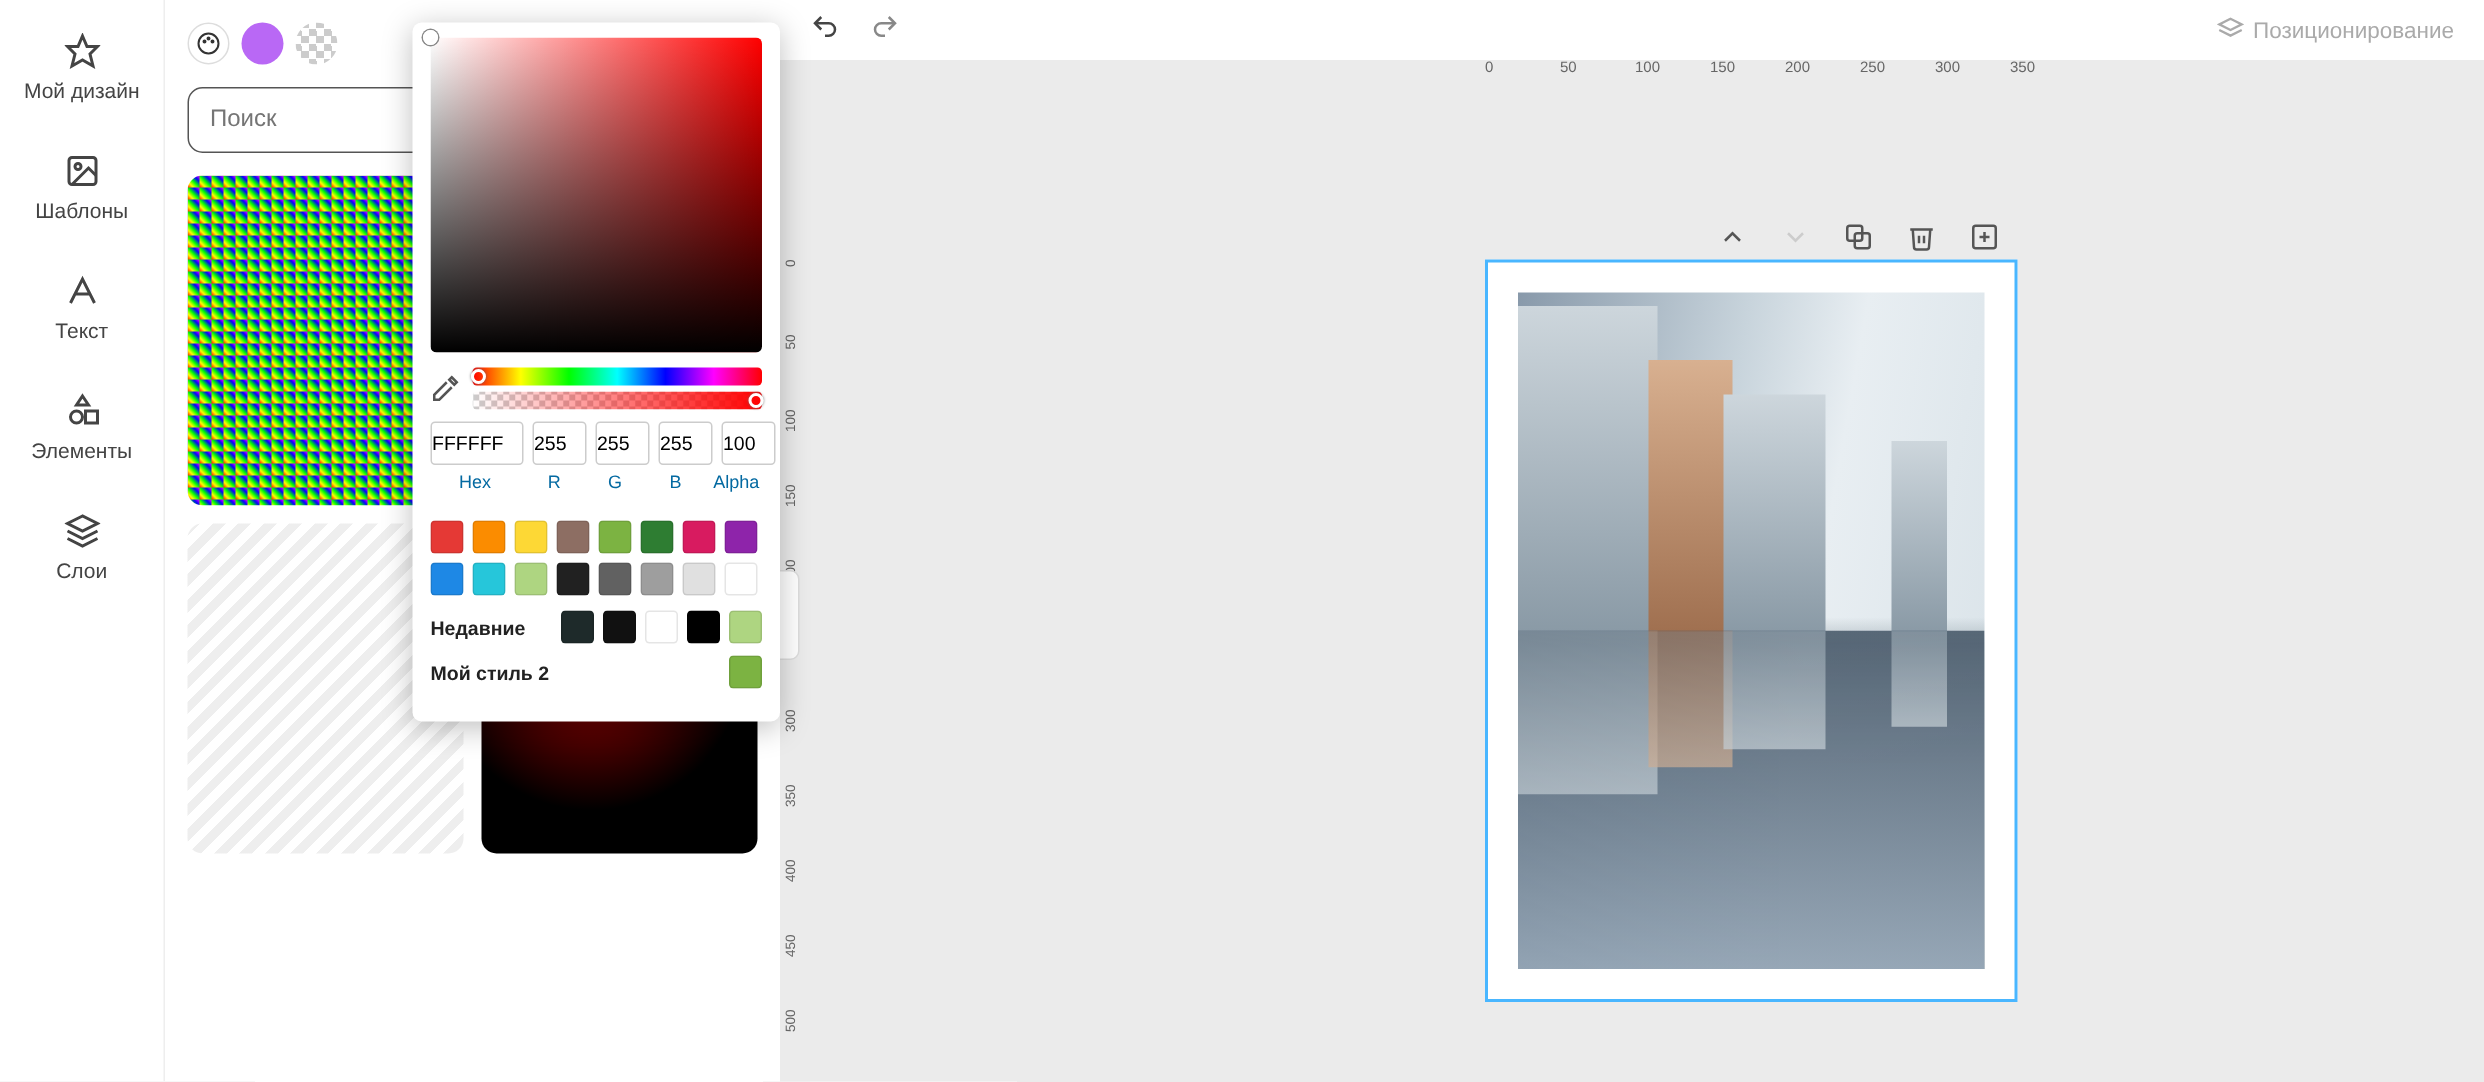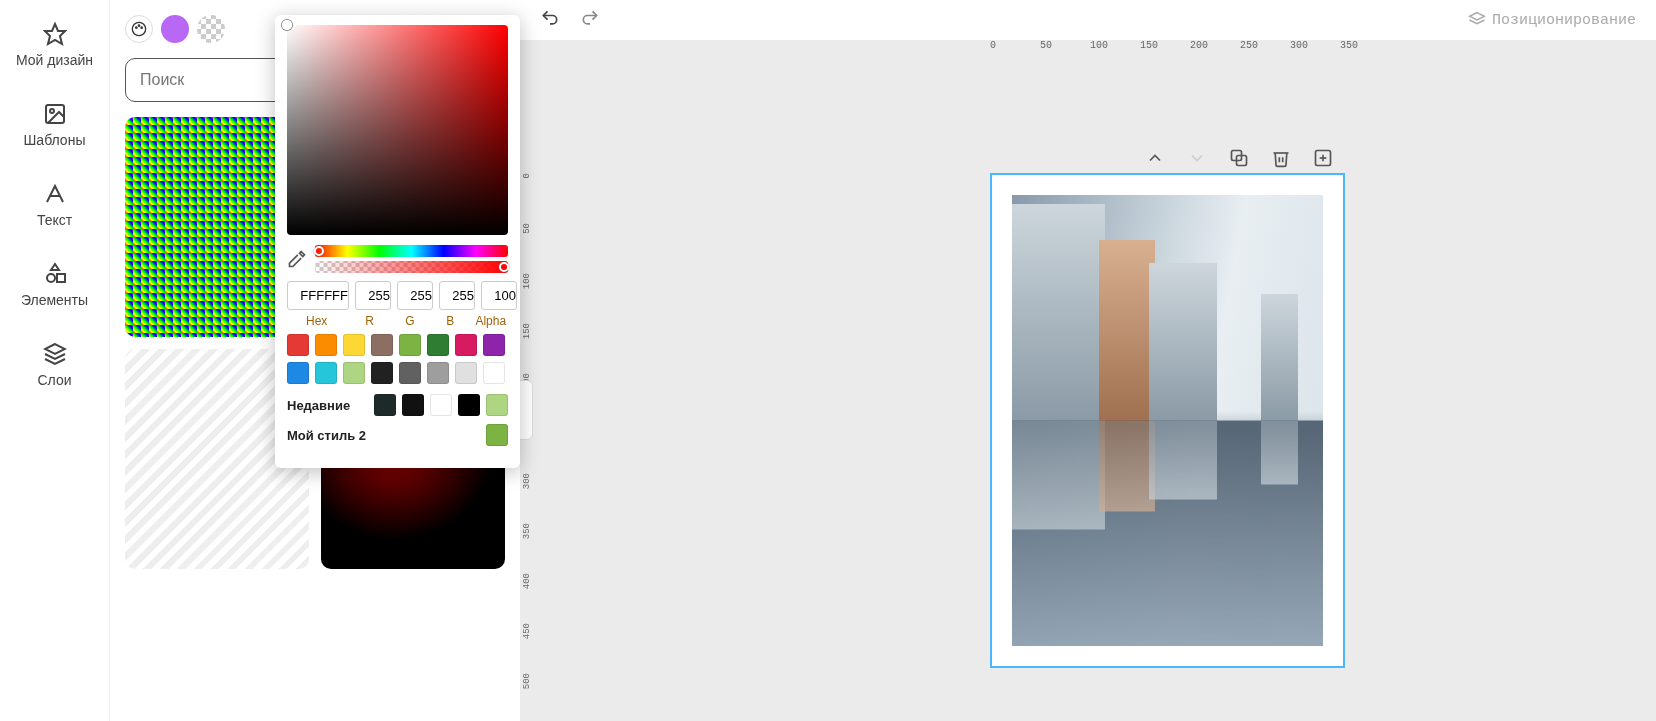--- a/index.html
+++ b/index.html
@@ -26,32 +26,32 @@
   .color-popover { position:absolute; top:15px; left:165px; width:245px; background:#fff; border-radius:6px; box-shadow:0 4px 20px rgba(0,0,0,.25); padding:10px 12px 14px; z-index:50;}
   .sat-val { width:100%; height:210px; border-radius:4px; background: linear-gradient(to top, #000, rgba(0,0,0,0)), linear-gradient(to right, #fff, #ff0000); position:relative; margin-bottom:10px;}
   .sv-handle { position:absolute; top:0; left:0; width:10px; height:10px; border:2px solid #fff; border-radius:50%; transform:translate(-50%,-50%); box-shadow:0 0 0 1px #888;}
   .hue-row { display:flex; align-items:center; gap:8px; margin-bottom:6px;}
   .eyedrop { width:20px; height:20px; cursor:pointer;}
   .sliders { flex:1;}
   .hue-slider { height:12px; border-radius:3px; background: linear-gradient(to right, red,yellow,lime,cyan,blue,magenta,red); position:relative; margin-bottom:4px;}
   .alpha-slider { height:12px; border-radius:3px; background: linear-gradient(to right, rgba(255,0,0,0), rgba(255,0,0,1)), repeating-conic-gradient(#ccc 0% 25%, #fff 0% 50%) 50% / 8px 8px; position:relative;}
   .slider-handle { position:absolute; top:50%; width:10px; height:10px; border:2px solid #fff; border-radius:50%; transform:translate(-50%,-50%); box-shadow:0 0 2px #666;}
   .inputs-row { display:flex; gap:6px; margin:8px 0 4px;}
-  .cp-input { border:1px solid #ccc; border-radius:3px; text-align:right; font-size:13px; padding:6px 0;}
+  .cp-input { border:1px solid #ccc; border-radius:3px; text-align:left; font-size:13px; padding:6px 0;}
   .cp-input.hex { width:62px;}
   .cp-input.num { width:36px;}
-  .labels-row { display:flex; gap:6px; font-size:12px; color:#a16207; margin-bottom:6px;}
+  .labels-row { display:flex; gap:6px; font-size:12px; color:#0369a1; margin-bottom:19px;}
   .labels-row span.hex{width:62px;text-align:center;}
   .labels-row span.num{width:36px;text-align:center;}
   .swatch-grid { display:grid; grid-template-columns: repeat(8, 22px); gap:6px; margin-bottom:10px;}
   .sw { width:22px; height:22px; border-radius:3px; border:1px solid rgba(0,0,0,.1); cursor:pointer;}
   .group-row { display:flex; align-items:center; justify-content:space-between; margin-bottom:8px;}
   .group-label { font-size:13px; font-weight:600; color:#222;}
   .group-sw { display:flex; gap:6px;}
-  .canvas-area { flex:1; background:#ebebeb; position:relative; display:flex; flex-direction:column;font-family:Liberation Mono, monospace;}
+  .canvas-area { flex:1; background:#ebebeb; position:relative; display:flex; flex-direction:column;}
   .canvas-toolbar { height:40px; display:flex; align-items:center; padding:0 20px; background:#fff; justify-content:space-between;}
   .tb-left { display:flex; gap:20px;}
   .tb-btn { color:#888; cursor:pointer;}
   .tb-btn.enabled { color:#444;}
   .positioning { display:flex; align-items:center; gap:6px; color:#aaa; font-size:15px;}
   .ruler-h { position:absolute; top:40px; left:20px; right:0; height:18px; background:#ebebeb; font-size:10px; color:#666;}
   .ruler-h .tick { position:absolute; top:0;}
   .ruler-v { position:absolute; top:58px; left:0; width:20px; bottom:0; background:#ebebeb; font-size:9px; color:#666;}
   .ruler-v .tick { position:absolute; left:2px; writing-mode:vertical-rl; transform:rotate(180deg);}
   .canvas-content { position:absolute; top:58px; left:20px; right:0; bottom:0;}

